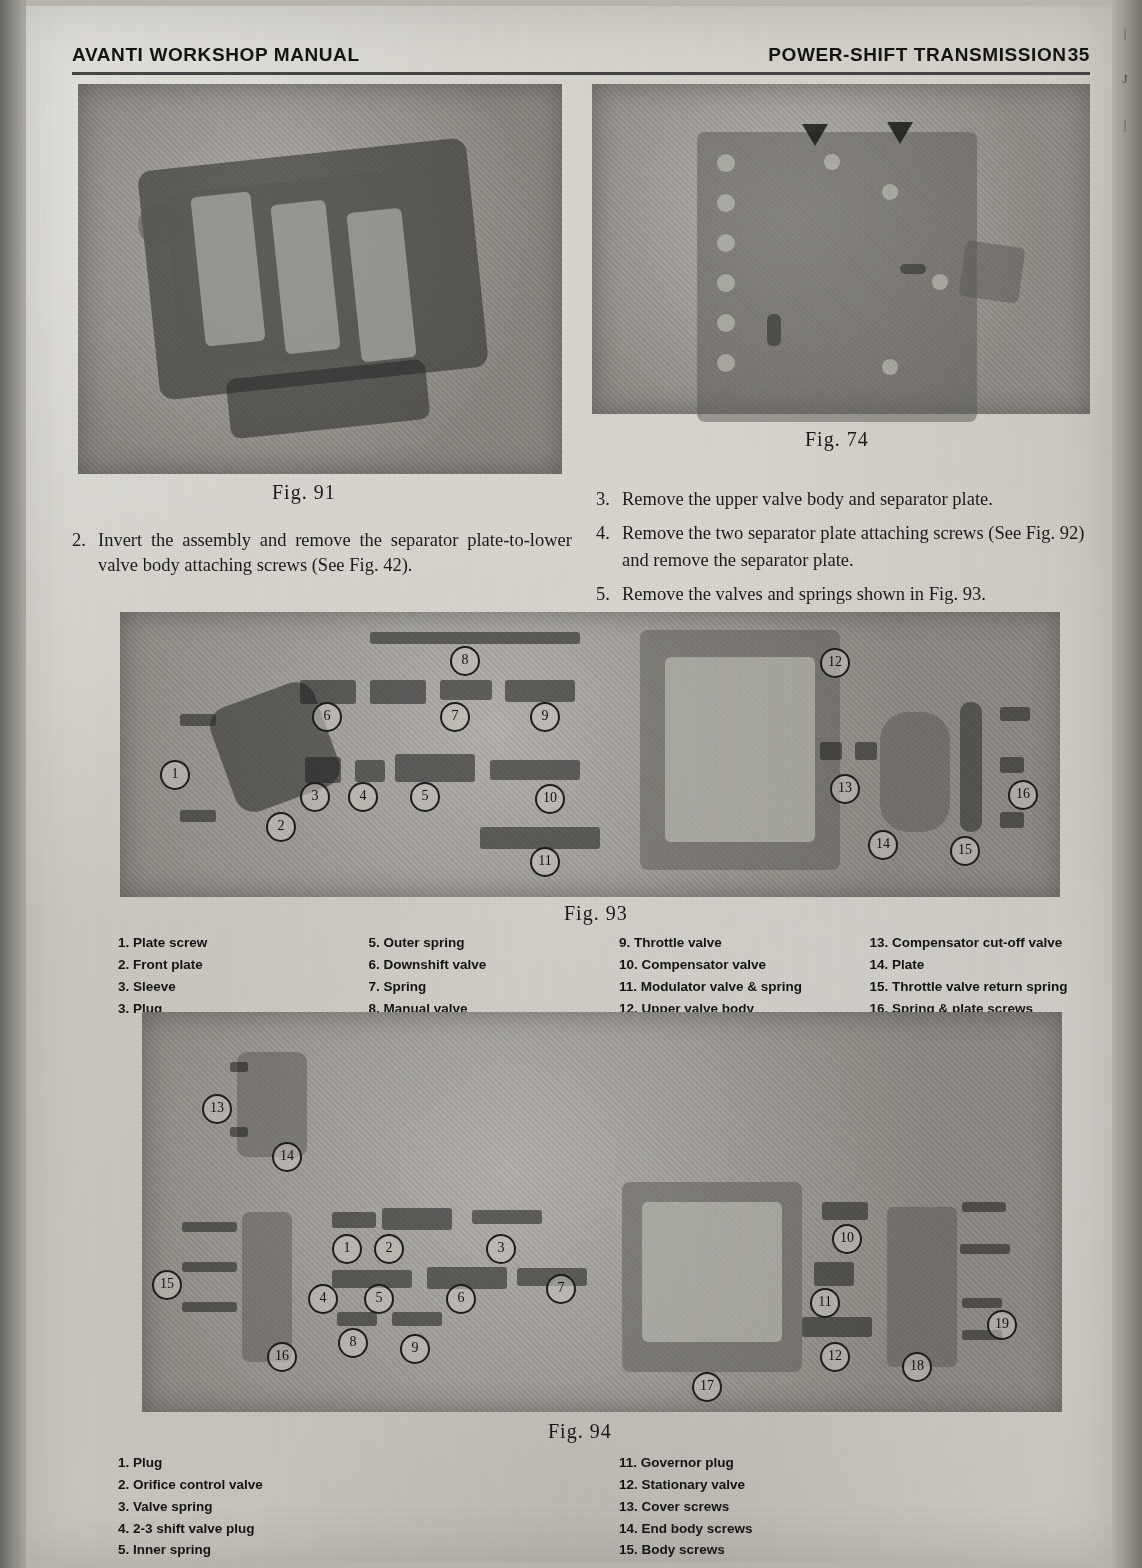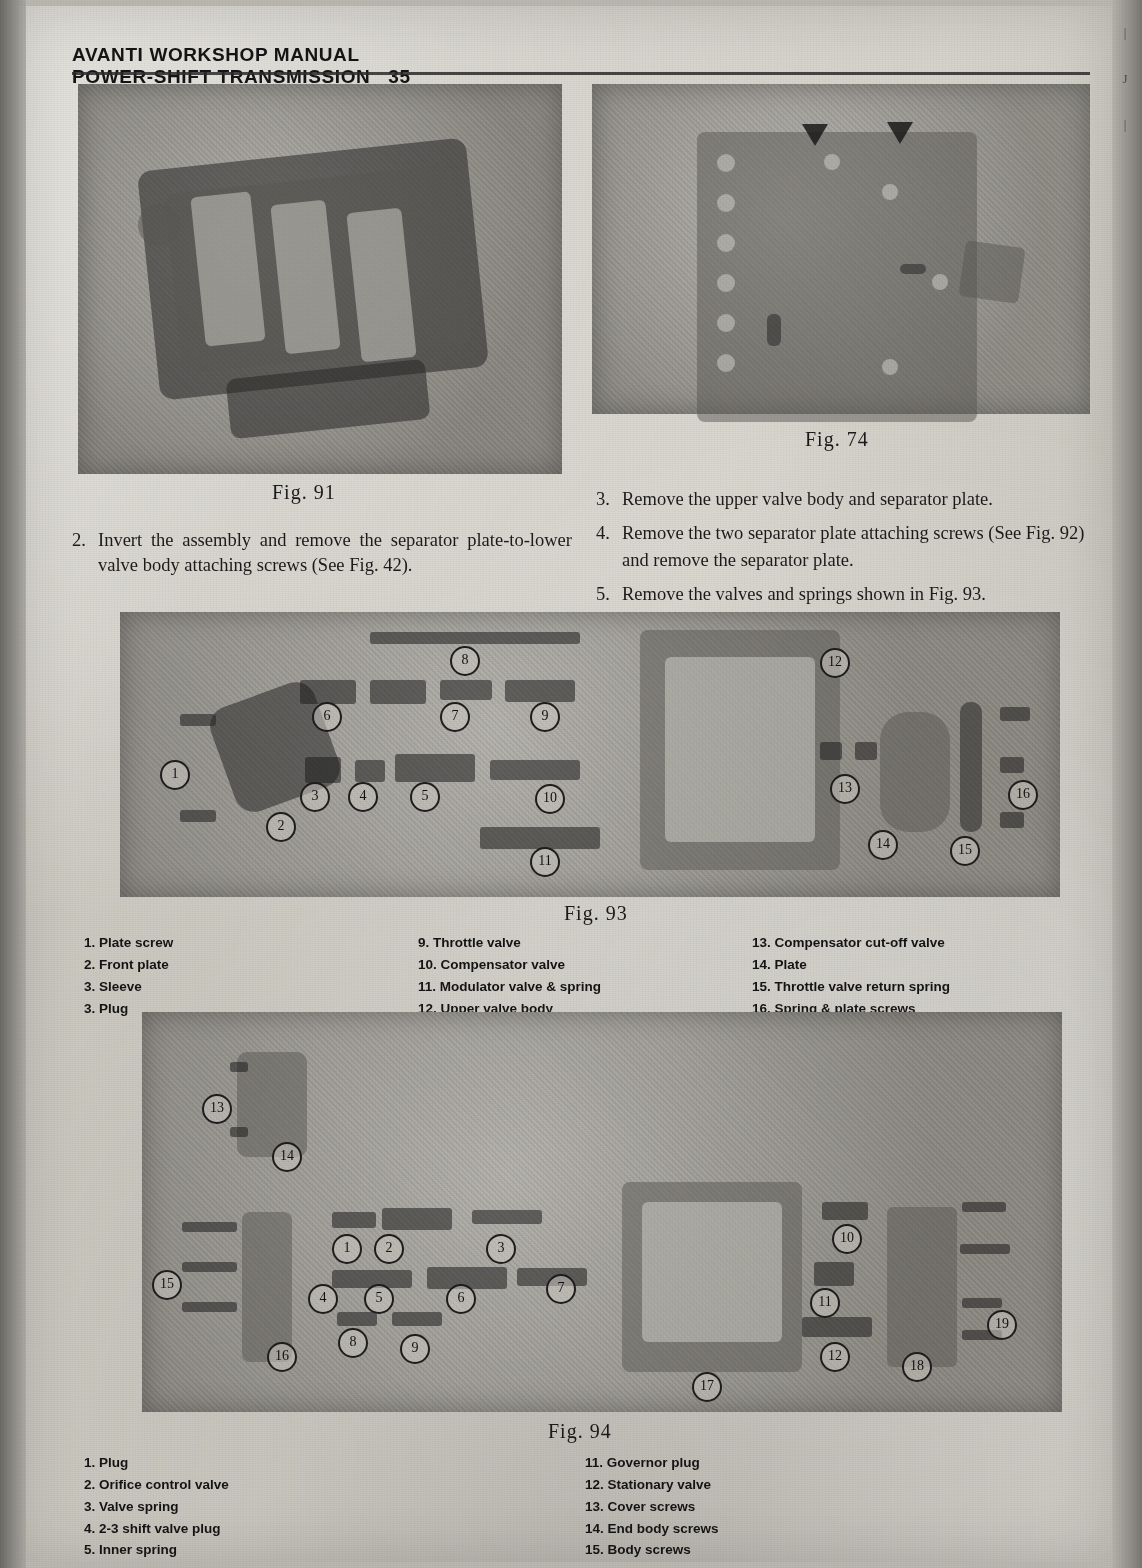--- a/index.html
+++ b/index.html
@@ -65,23 +65,22 @@
     position: absolute;
     left: 72px; top: 44px; width: 1018px;
     display: flex;
     justify-content: space-between;
     align-items: baseline;
     font-family: "Liberation Sans", sans-serif;
     font-weight: bold;
     letter-spacing: .6px;
     font-size: 19px;
     color: #141414;
-    flex-direction: column;
-  }
-  .header .right { display: flex; gap: 18px; align-items: baseline; }
+  }
+  .header .right { display: flex; gap: 1px; align-items: baseline; }
   .rule {
     position: absolute;
     left: 72px; top: 72px; width: 1018px; height: 3px;
     background: #2a2a2a;
     opacity: .85;
   }
 
   
   .photo {
     position: absolute;
@@ -133,21 +132,21 @@
     display: flex;
     font-family: "Liberation Sans", sans-serif;
     font-weight: bold;
     font-size: 13.5px;
     line-height: 1.62;
     color: #141414;
   }
   .legend93 { left: 84px; top: 932px; width: 1002px; }
   .legend94 { left: 84px; top: 1452px; width: 1002px; }
   .legend .lcol { flex: 1 1 0; }
-  .legend .lrow { white-space: nowrap; }
+  .legend .lrow { white-space: nowrap; margin-left: 34px; }
 
   
   .blob { position: absolute; border-radius: 6px; }
   .dark { background: rgba(40,40,40,0.55); }
   .mid  { background: rgba(90,88,84,0.5); }
   .light{ background: rgba(225,223,216,0.45); }
   .callout {
     position: absolute;
     width: 26px; height: 26px;
     border: 2px solid #1d1d1d;
@@ -288,20 +287,26 @@
   <div class="cap cap93">Fig. 93</div>
 
   <div class="legend legend93">
     <div class="lcol">
       <div class="lrow">1. Plate screw</div>
       <div class="lrow">2. Front plate</div>
       <div class="lrow">3. Sleeve</div>
       <div class="lrow">3. Plug</div>
     </div>
     <div class="lcol">
+      <div class="lrow">5. Outer spring</div>
+      <div class="lrow">6. Downshift valve</div>
+      <div class="lrow">7. Spring</div>
+      <div class="lrow">8. Manual valve</div>
+    </div>
+    <div class="lcol">
       <div class="lrow">9. Throttle valve</div>
       <div class="lrow">10. Compensator valve</div>
       <div class="lrow">11. Modulator valve &amp; spring</div>
       <div class="lrow">12. Upper valve body</div>
     </div>
     <div class="lcol">
       <div class="lrow">13. Compensator cut-off valve</div>
       <div class="lrow">14. Plate</div>
       <div class="lrow">15. Throttle valve return spring</div>
       <div class="lrow">16. Spring &amp; plate screws</div>

